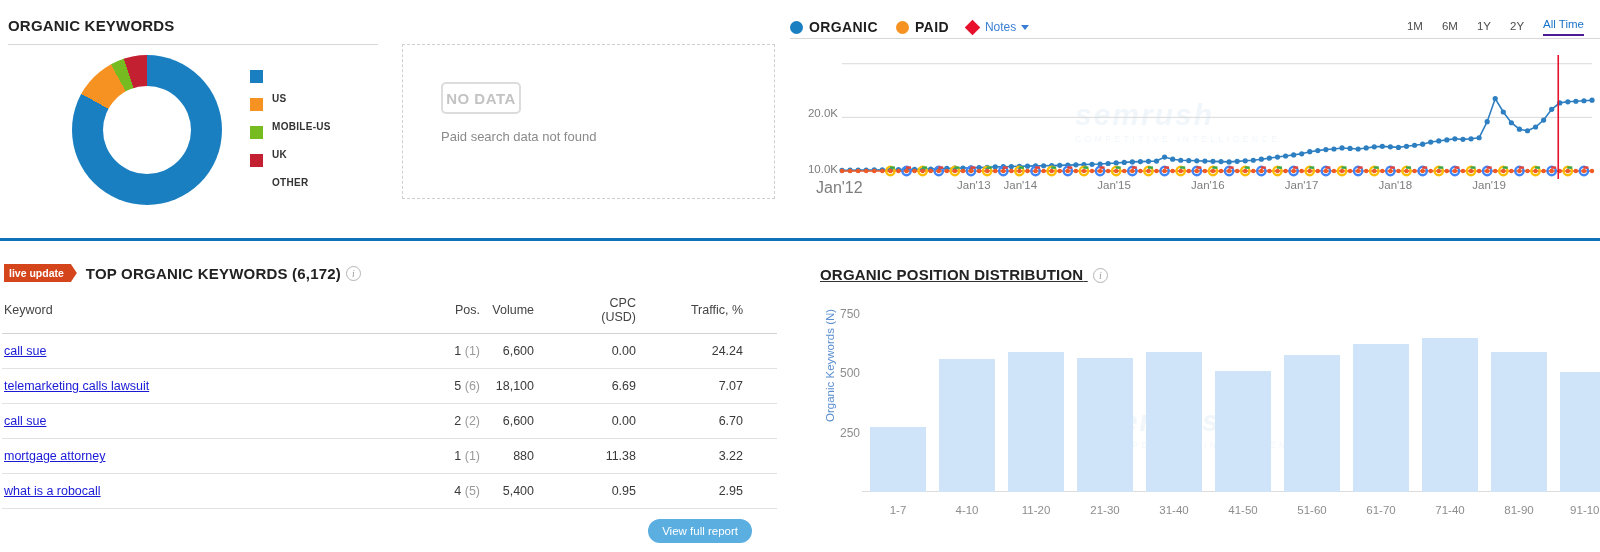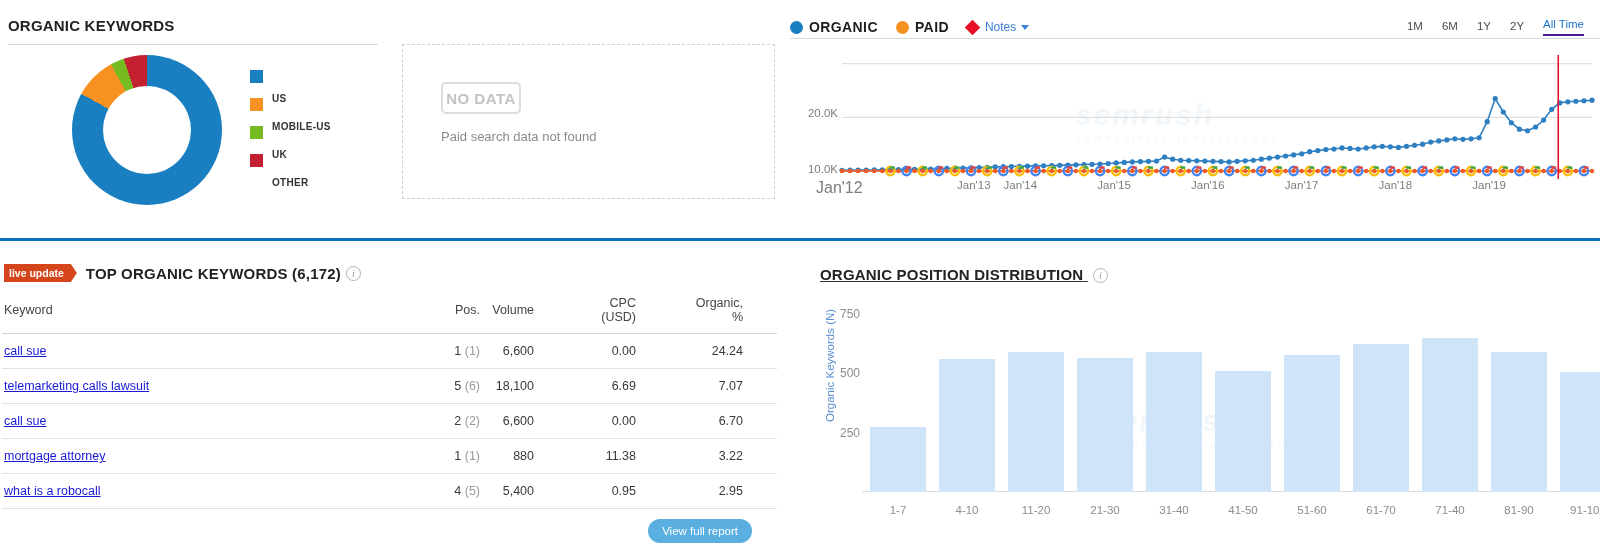--- a/index.html
+++ b/index.html
@@ -599,21 +599,21 @@
       <span class="info-i">i</span>
     </div>
 
     <table>
       <thead>
         <tr>
           <th class="kw">Keyword</th>
           <th class="col-pos">Pos.</th>
           <th class="col-vol">Volume</th>
           <th class="col-cpc">CPC (USD)</th>
-          <th class="col-tr">Organic, %</th>
+          <th class="col-tr">Traffic, %</th>
         </tr>
       </thead>
       <tbody id="kw-tbody">
           <tr>
             <td class="kw"><a href="#">call sue</a></td>
             <td class="col-pos">1 <span class="pos-prev">(1)</span></td>
             <td class="col-vol">6,600</td>
             <td class="col-cpc">0.00</td>
             <td class="col-tr">24.24</td>
           </tr>

